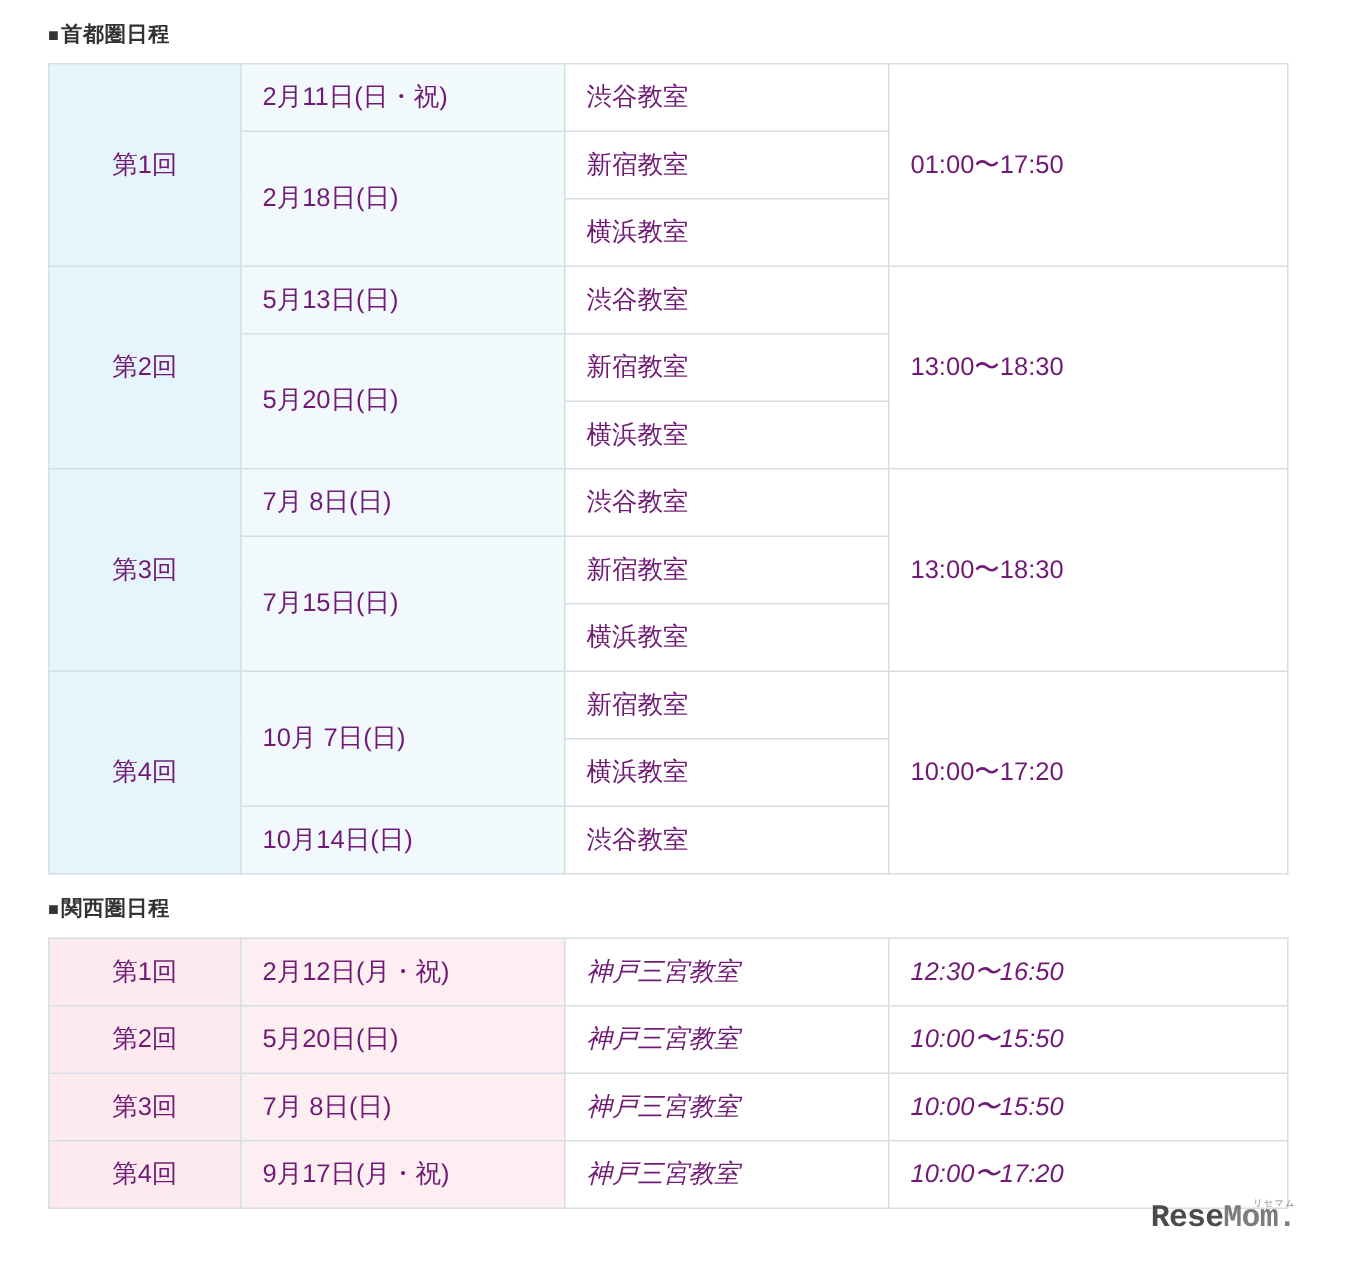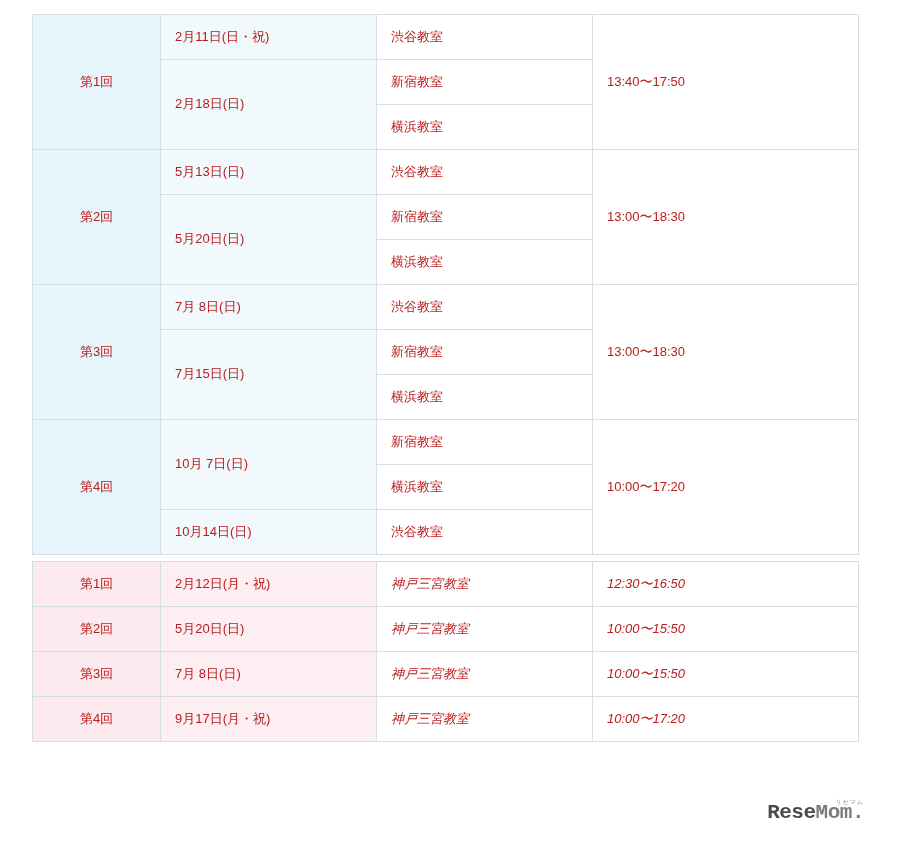--- a/index.html
+++ b/index.html
@@ -32,22 +32,22 @@
     margin-right: 1px;
   }
   table.schedule {
     border-collapse: collapse;
     width: 826px;
     table-layout: fixed;
     margin-bottom: 6px;
   }
   table.schedule td {
     border: 1px solid #d5dee4;
-    font-size: 13px;
-    color: #b91c1c;
+    font-size: 17px;
+    color: #701a75;
     padding: 0 14px;
     height: 44px;
     vertical-align: middle;
     text-align: left;
     line-height: 1.3;
     margin-top: 42px;
   }
   
   col.c-round { width: 128px; }
   col.c-date  { width: 216px; }
@@ -108,35 +108,38 @@
   }
   .footer-logo .dot {
     color: #7c7c7c;
   }
 </style>
 </head>
 <body>
 
 <div class="page">
 
+  <div class="section-heading">
+    <span class="mark">■</span><span>首都圏日程</span>
+  </div>
 
   <table class="schedule kanto">
     <colgroup>
       <col class="c-round">
         <col class="c-date">
         <col class="c-place">
         <col class="c-time">
     </colgroup>
     <tbody>
 
       <tr>
         <td class="round" rowspan="3">第1回</td>
         <td class="date">2月11日(日・祝)</td>
         <td class="place">渋谷教室</td>
-        <td class="time" rowspan="3">13:40〜17:50</td>
+        <td class="time" rowspan="3">01:00〜17:50</td>
       </tr>
       <tr>
         <td class="date" rowspan="2">2月18日(日)</td>
         <td class="place">新宿教室</td>
       </tr>
       <tr>
         <td class="place">横浜教室</td>
       </tr>
 
       <tr>
@@ -176,20 +179,23 @@
       <tr>
         <td class="place">横浜教室</td>
       </tr>
       <tr>
         <td class="date">10月14日(日)</td>
         <td class="place">渋谷教室</td>
       </tr>
     </tbody>
   </table>
 
+  <div class="section-heading heading-2">
+    <span class="mark">■</span><span>関西圏日程</span>
+  </div>
 
   <table class="schedule kansai">
     <colgroup>
       <col class="c-round">
         <col class="c-date">
         <col class="c-place">
         <col class="c-time">
     </colgroup>
     <tbody>
       <tr>

